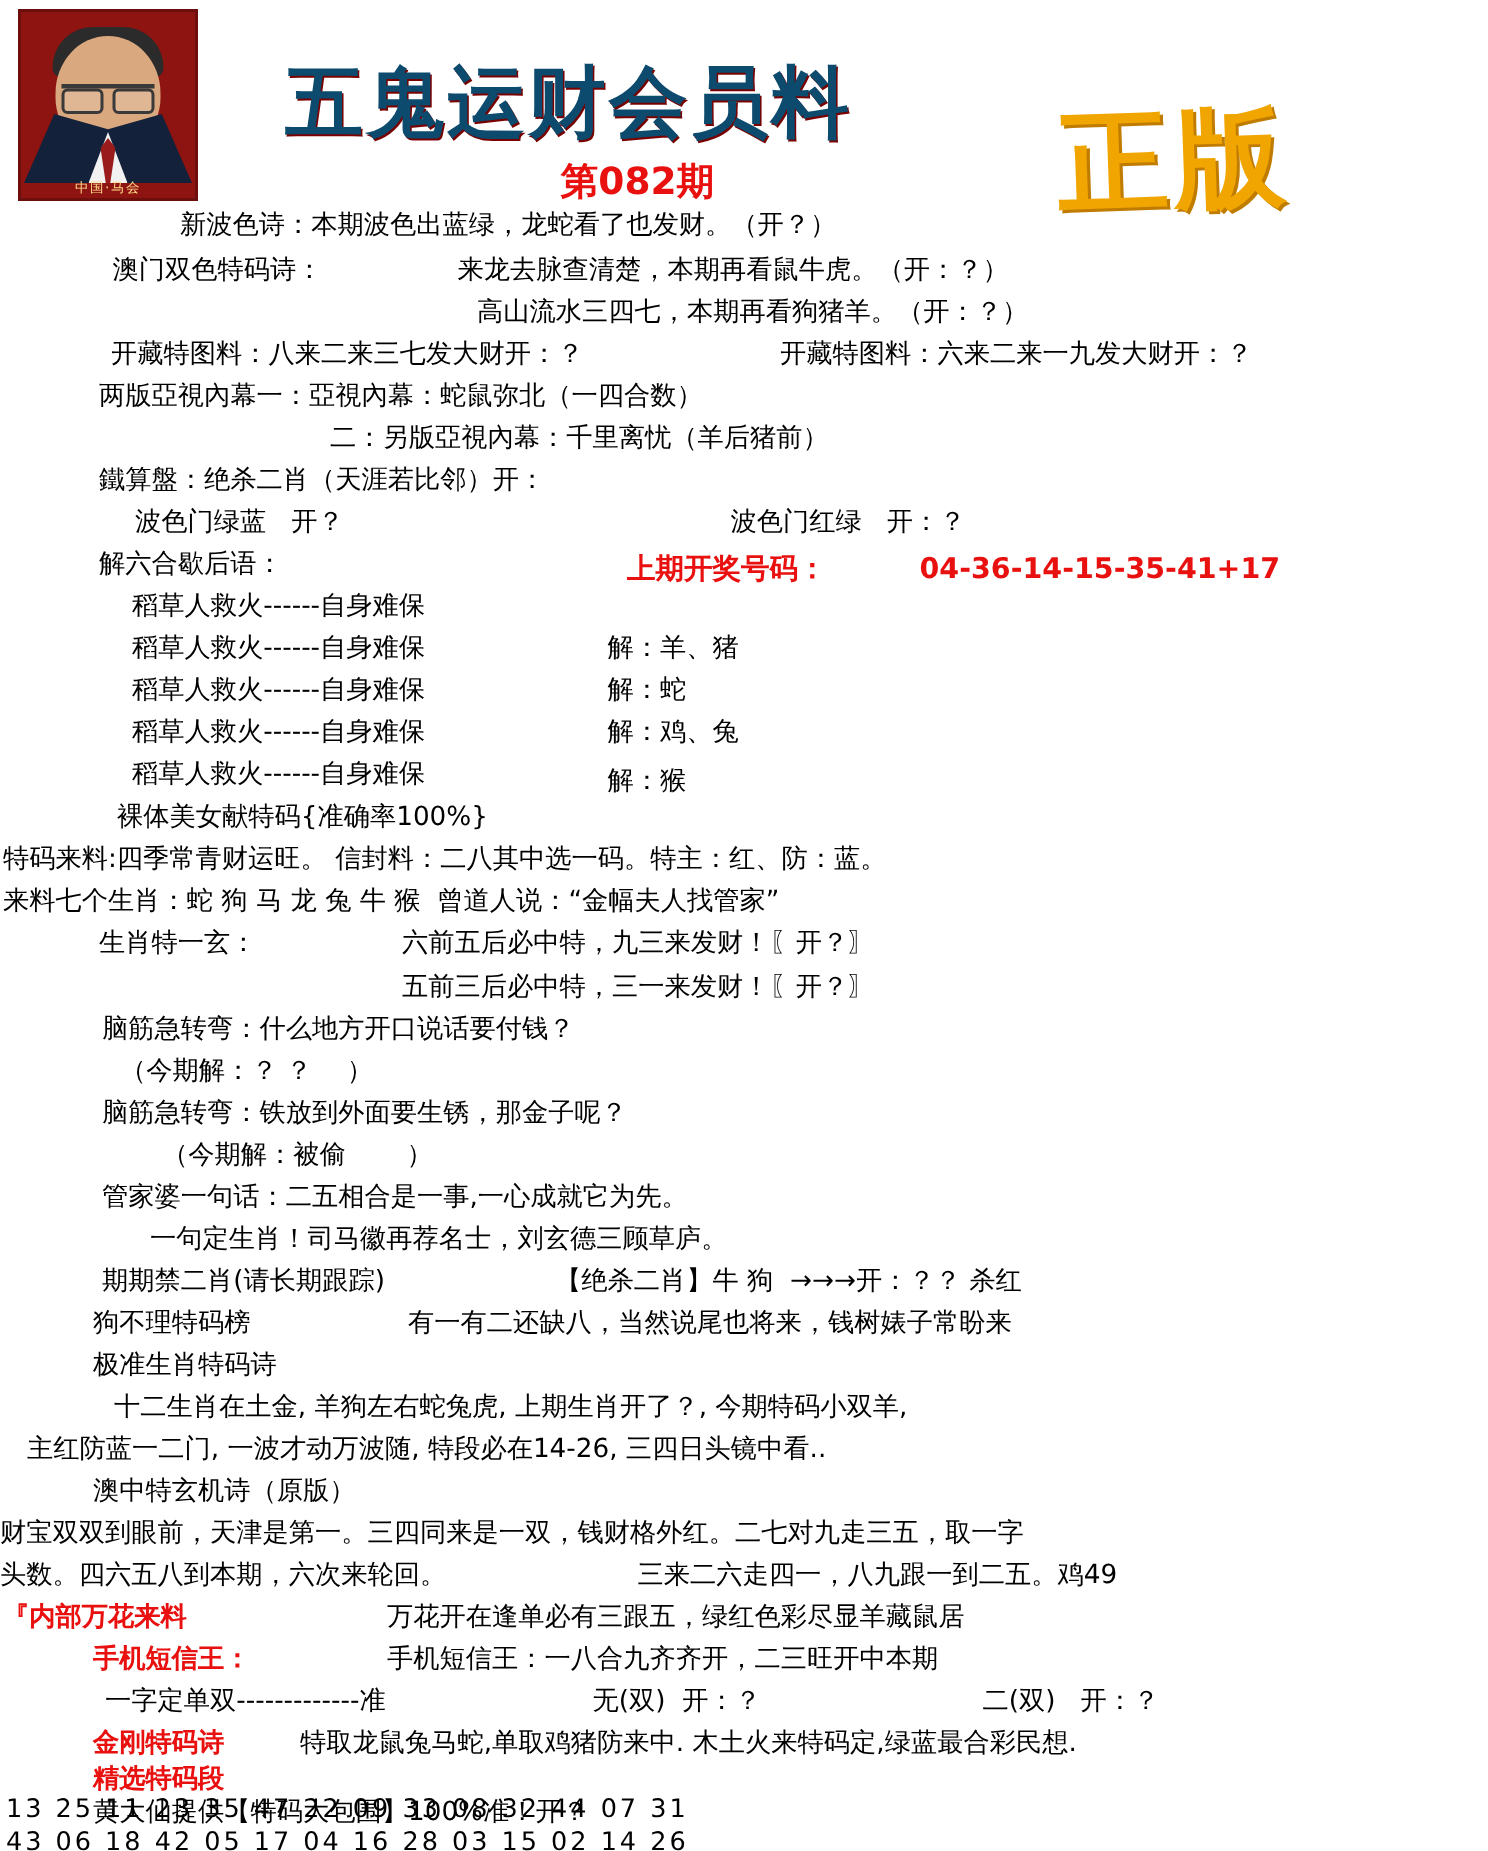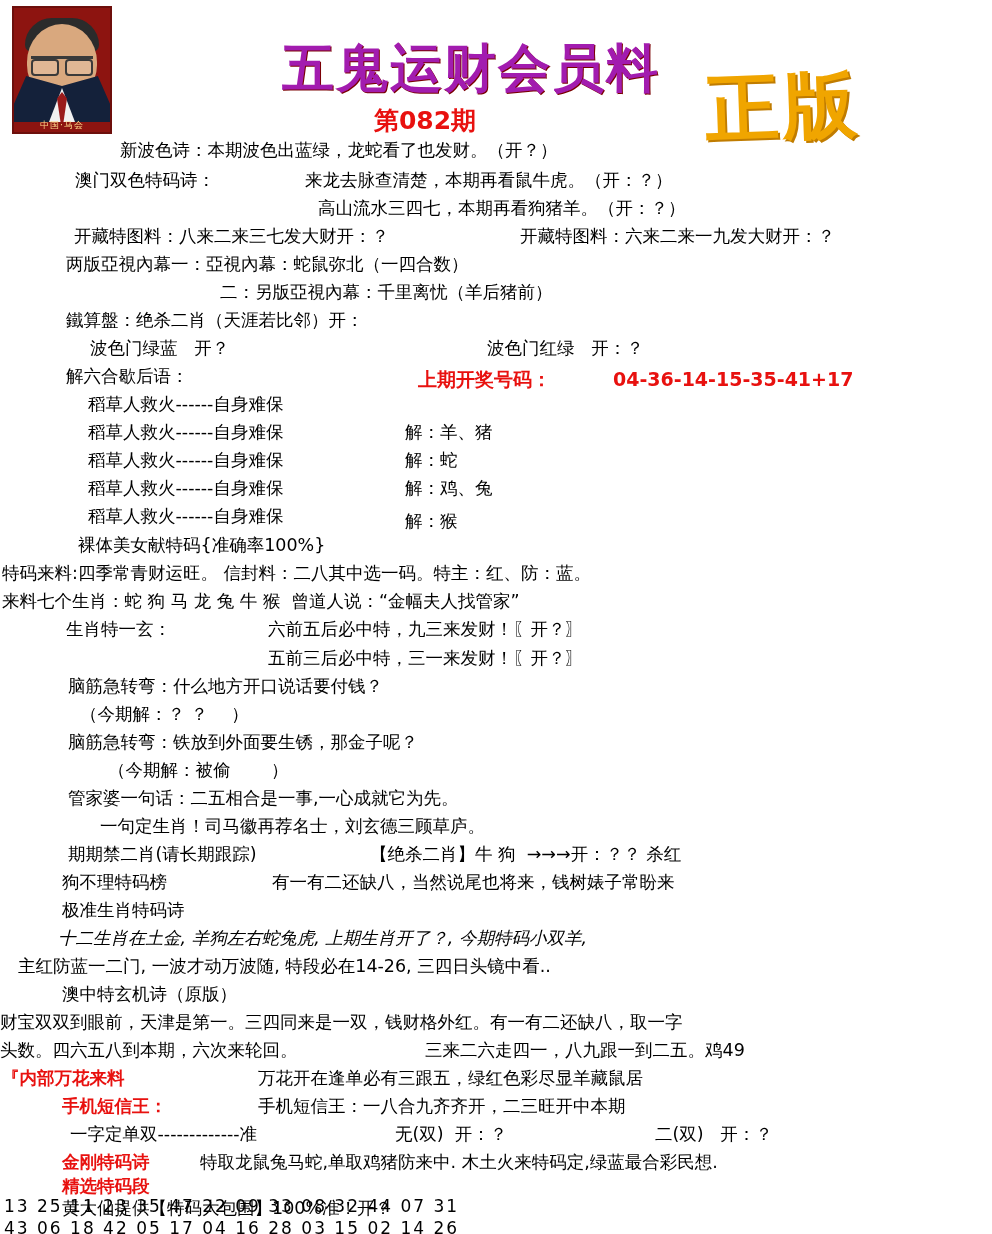--- a/index.html
+++ b/index.html
@@ -8,21 +8,21 @@
     background:#ffffff;
     font-family:"DejaVu Sans","Liberation Sans",sans-serif;
     color:#000;
     position:relative;
     overflow:hidden;
   }
   .page{position:relative;width:992px;height:1234px;}
 
   
   .photo{
-    position:absolute;left:12px;top:6px;width:100px;height:128px;
+    position:absolute;left:12px;top:6px;width:120px;height:128px;
     background:#8d1410;
     border:2px solid #6d0f0c;
     box-sizing:border-box;
     overflow:hidden;
   }
   .photo .face{
     position:absolute;left:50%;top:16px;transform:translateX(-50%);
     width:70px;height:76px;border-radius:50% 50% 46% 46%;
     background:#d9a87e;
   }
@@ -56,22 +56,22 @@
     position:absolute;left:50%;bottom:10px;transform:translateX(-50%);
     width:10px;height:30px;background:#9a1b1b;
     clip-path:polygon(50% 0,100% 22%,65% 100%,35% 100%,0 22%);
   }
   .photo .caption{
     position:absolute;left:0;bottom:0;width:100%;text-align:center;
     font-size:9px;color:#ffd98a;letter-spacing:1px;
   }
 
   .main-title{
-    position:absolute;left:190px;top:34px;width:470px;text-align:right;
-    font-size:52px;font-weight:bold;color:#a21caf;
+    position:absolute;left:190px;top:34px;width:470px;text-align:left;
+    font-size:52px;font-weight:bold;color:#0c4a6e;
     font-family:"DejaVu Sans","Liberation Sans",sans-serif;
     letter-spacing:2px;
     text-shadow:1px 1px 0 #7a0000;
   }
   .issue{
     position:absolute;left:190px;top:104px;width:470px;text-align:center;
     font-size:25px;font-weight:bold;color:#e8110f;
   }
   .stamp{
     position:absolute;left:705px;top:58px;
@@ -156,26 +156,26 @@
   <div class="ln" style="left:68px;top:790px;">管家婆一句话：二五相合是一事,一心成就它为先。</div>
   <div class="ln" style="left:100px;top:818px;">一句定生肖！司马徽再荐名士，刘玄德三顾草庐。</div>
 
   <div class="ln" style="left:68px;top:846px;">期期禁二肖(请长期跟踪)</div>
   <div class="ln" style="left:328px;top:846px;margin-left:42px;">【绝杀二肖】牛 狗  →→→开：？？ 杀红</div>
 
   <div class="ln" style="left:62px;top:874px;">狗不理特码榜</div>
   <div class="ln" style="left:272px;top:874px;">有一有二还缺八，当然说尾也将来，钱树婊子常盼来</div>
 
   <div class="ln" style="left:62px;top:902px;">极准生肖特码诗</div>
-  <div class="ln" style="left:58px;top:930px;font-style:italic;">十二生肖在土金, 羊狗左右蛇兔虎, 上期生肖开了？, 今期特码小双羊,</div>
+  <div class="ln" style="left:76px;top:930px;">十二生肖在土金, 羊狗左右蛇兔虎, 上期生肖开了？, 今期特码小双羊,</div>
   <div class="ln" style="left:18px;top:958px;">主红防蓝一二门, 一波才动万波随, 特段必在14-26, 三四日头镜中看..</div>
 
   <div class="ln" style="left:62px;top:986px;">澳中特玄机诗（原版）</div>
 
-  <div class="ln" style="left:0px;top:1014px;">财宝双双到眼前，天津是第一。三四同来是一双，钱财格外红。有一有二还缺八，取一字</div>
+  <div class="ln" style="left:0px;top:1014px;">财宝双双到眼前，天津是第一。三四同来是一双，钱财格外红。二七对九走三五，取一字</div>
   <div class="ln" style="left:0px;top:1042px;">头数。四六五八到本期，六次来轮回。</div>
   <div class="ln" style="left:425px;top:1042px;">三来二六走四一，八九跟一到二五。鸡49</div>
 
   <div class="ln b red" style="left:2px;top:1070px;">『内部万花来料</div>
   <div class="ln" style="left:258px;top:1070px;">万花开在逢单必有三跟五，绿红色彩尽显羊藏鼠居</div>
 
   <div class="ln b red" style="left:62px;top:1098px;">手机短信王：</div>
   <div class="ln" style="left:258px;top:1098px;">手机短信王：一八合九齐齐开，二三旺开中本期</div>
 
   <div class="ln" style="left:70px;top:1126px;">一字定单双-------------准</div>

